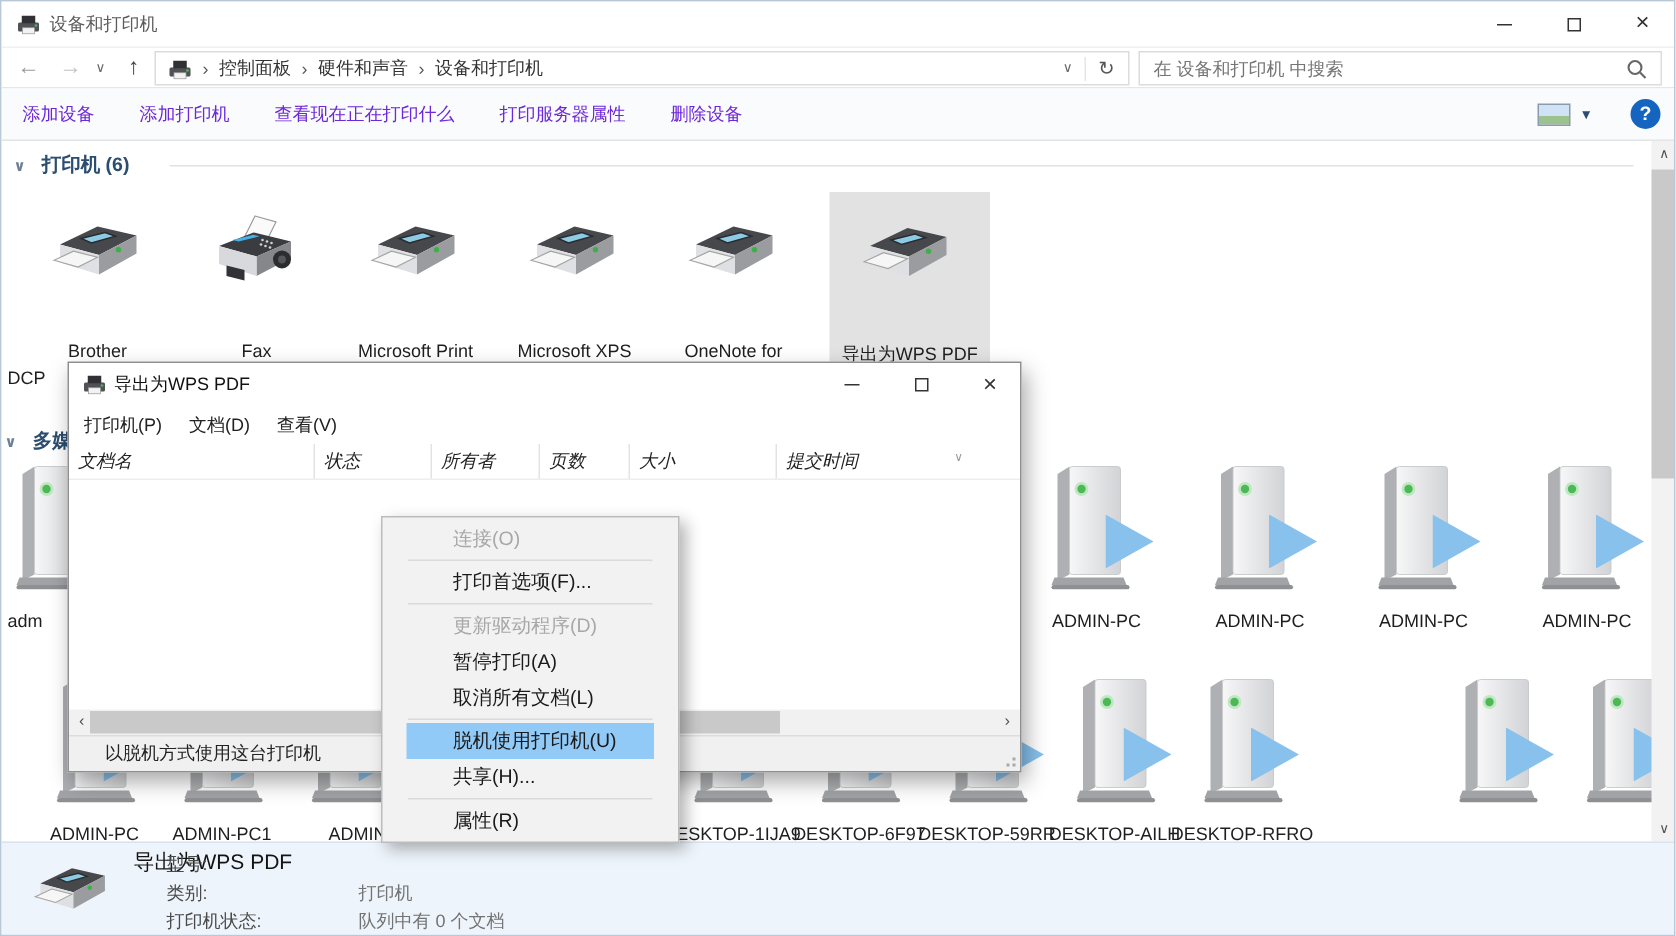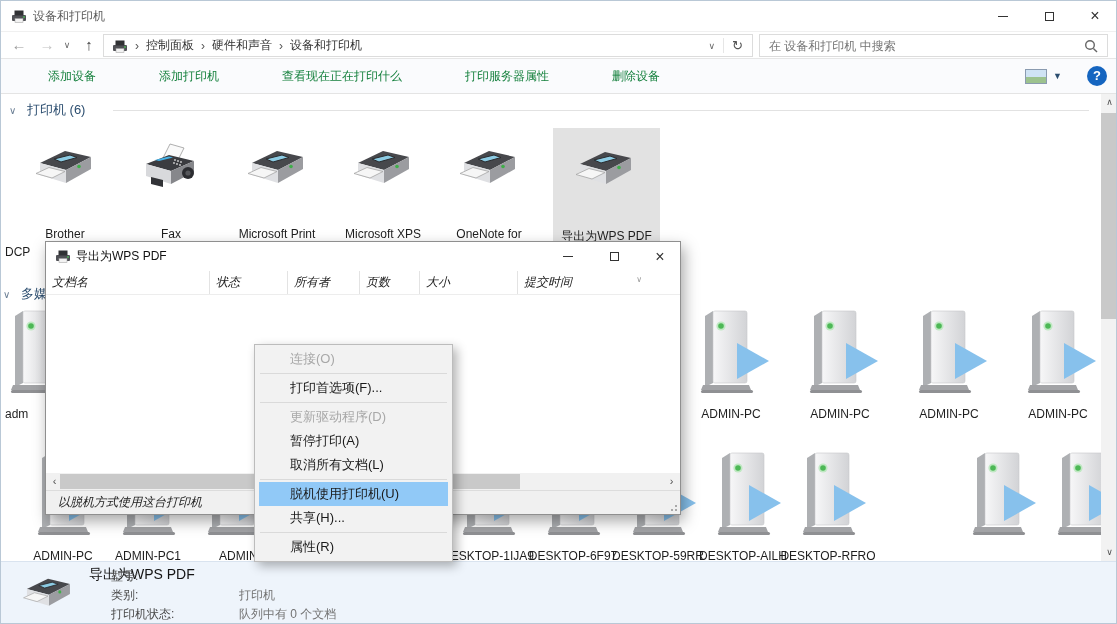--- a/index.html
+++ b/index.html
@@ -22,29 +22,29 @@
   .navbtn{position:absolute;top:0;height:26px;line-height:26px;text-align:center;font-size:15px;}
   .addressbox,.searchbox{position:absolute;top:2px;height:23px;border:1px solid #dcdcdc;background:#fff;display:flex;align-items:center;}
   .crumb{color:#333;font-size:12px;}
   .crumbsep{color:#555;margin:0 7px;font-size:12px;}
   .searchtext{border:0;outline:none;flex:1;font-size:12px;color:#909090;padding-left:9px;background:transparent;
               font-family:"Liberation Sans","DejaVu Sans",sans-serif;}
 
   
   .commandbar{position:absolute;left:0;top:58px;width:100%;height:35px;background:#fafbfd;border-bottom:1px solid #e4e4e4;}
   .cmditems{position:absolute;left:14px;top:0;height:35px;display:flex;gap:30px;align-items:center;}
-  .cmditem{color:#15803d;font-size:12px;white-space:nowrap;margin-left:33px;}
+  .cmditem{color:#6d28d9;font-size:12px;white-space:nowrap;}
   .layouticon{position:absolute;left:1024px;top:10px;width:22px;height:15px;border:1px solid #8a9bb0;background:linear-gradient(#cfe3f4 55%,#9cc28e 55%);}
   .layoutdd{position:absolute;left:1052px;top:12px;font-size:9px;color:#2b4d6f;}
   .helpicon{position:absolute;left:1086px;top:7px;width:20px;height:20px;border-radius:50%;background:#1565c0;color:#fff;
             font-weight:bold;text-align:center;line-height:20px;font-size:13px;}
 
   
   .content{position:absolute;left:0;top:93px;width:1100px;height:467px;background:#fff;}
-  .sechead{position:absolute;font-size:13px;color:#2b4d6f;}
+  .sechead{position:absolute;font-size:13px;color:#2b4d6f;font-weight:bold;}
   .sechead .chev{color:#6b7f95;font-size:10px;margin-right:7px;}
   .sechr{position:absolute;height:1px;background:#e2e2e2;}
 
   .ptile{position:absolute;top:126px;width:104px;height:134px;}
   .ptile.sel{background:#e2e2e2;height:120px;}
   .picon{position:absolute;left:20px;top:16px;}
   .plabel{position:absolute;left:0;top:100px;width:100%;text-align:center;color:#1e1e1e;font-size:12px;white-space:nowrap;}
   .plabel2{position:absolute;left:4px;top:244px;color:#1e1e1e;font-size:12px;}
 
   .device{position:absolute;width:104px;height:120px;}
@@ -71,27 +71,27 @@
   .qmenubar{height:25px;flex:0 0 25px;display:flex;gap:18px;padding-left:10px;align-items:center;}
   .qmenu{font-size:12px;color:#222;}
   .qcols{height:24px;flex:0 0 24px;display:flex;border-bottom:1px solid #ededed;font-style:italic;}
   .qcol{border-right:1px solid #e3e3e3;line-height:23px;padding-left:6px;font-size:12px;color:#222;position:relative;white-space:nowrap;overflow:hidden;}
   .qsort{position:absolute;right:38px;top:-3px;font-size:8px;color:#999;}
   .qbody{flex:1;background:#fff;}
   .qhscroll{height:17px;flex:0 0 17px;background:#f1f1f1;position:relative;}
   .qhscroll .arr{position:absolute;top:0;width:17px;height:17px;text-align:center;color:#505050;font-size:11px;line-height:16px;}
   .qhthumb{position:absolute;left:14px;top:1px;width:460px;height:15px;background:#c9c9c9;}
   .qstatus{height:24px;flex:0 0 24px;background:#f0f0f0;border-top:1px solid #dcdcdc;position:relative;}
-  .qstatus .stext{position:absolute;left:12px;top:0;line-height:23px;font-size:12px;color:#222;font-style:italic;}
+  .qstatus .stext{position:absolute;left:24px;top:0;line-height:23px;font-size:12px;color:#222;}
   .grip{position:absolute;right:3px;bottom:3px;width:9px;height:9px;}
   .grip i{position:absolute;width:2px;height:2px;background:#a9a9a9;}
 
   
   .cmenu{position:absolute;left:253px;top:343px;width:199px;background:#f2f2f2;border:1px solid #bcbcbc;
-         box-shadow:4px 4px 10px rgba(0,0,0,.3);z-index:20;padding:2px 4px;}
+         box-shadow:4px 4px 10px rgba(0,0,0,.3);z-index:20;padding:2px 16px;}
   .citem{height:24px;line-height:24px;padding-left:31px;font-size:13px;color:#1a1a1a;white-space:nowrap;}
   .citem.disabled{color:#a8a8a8;}
   .citem.hl{background:#91c9f7;}
   .csep{height:1px;background:#dadada;margin:2px 1px;}
 
   
   .details{position:absolute;left:0;top:560px;width:100%;height:64px;background:#eef4fb;border-top:1px solid #d9e3ef;z-index:15;}
   .details .dicon{position:absolute;left:20px;top:10px;}
   .details .dtitle{position:absolute;left:88px;top:4px;font-size:14px;color:#141414;}
   .drow{position:absolute;height:16px;font-size:12px;}
@@ -433,20 +433,25 @@
       <div class="qbtn" style="right:92px">
           <span class="glyph-min"></span>
         </div>
       <div class="qbtn" style="right:46px">
           <span class="glyph-max"></span>
         </div>
       <div class="qbtn" style="right:0">
           <span class="glyph-close">×</span>
         </div>
     </div>
+    <div class="qmenubar">
+      <span class="qmenu">打印机(P)</span>
+      <span class="qmenu">文档(D)</span>
+      <span class="qmenu">查看(V)</span>
+    </div>
     <div class="qcols">
       <div class="qcol" style="width:164px">文档名</div>
       <div class="qcol" style="width:78px">状态</div>
       <div class="qcol" style="width:72px">所有者</div>
       <div class="qcol" style="width:60px">页数</div>
       <div class="qcol" style="width:98px">大小</div>
       <div class="qcol" style="flex:1;border-right:0">
         <span>提交时间</span>
         <span class="qsort">∨</span>
       </div>

